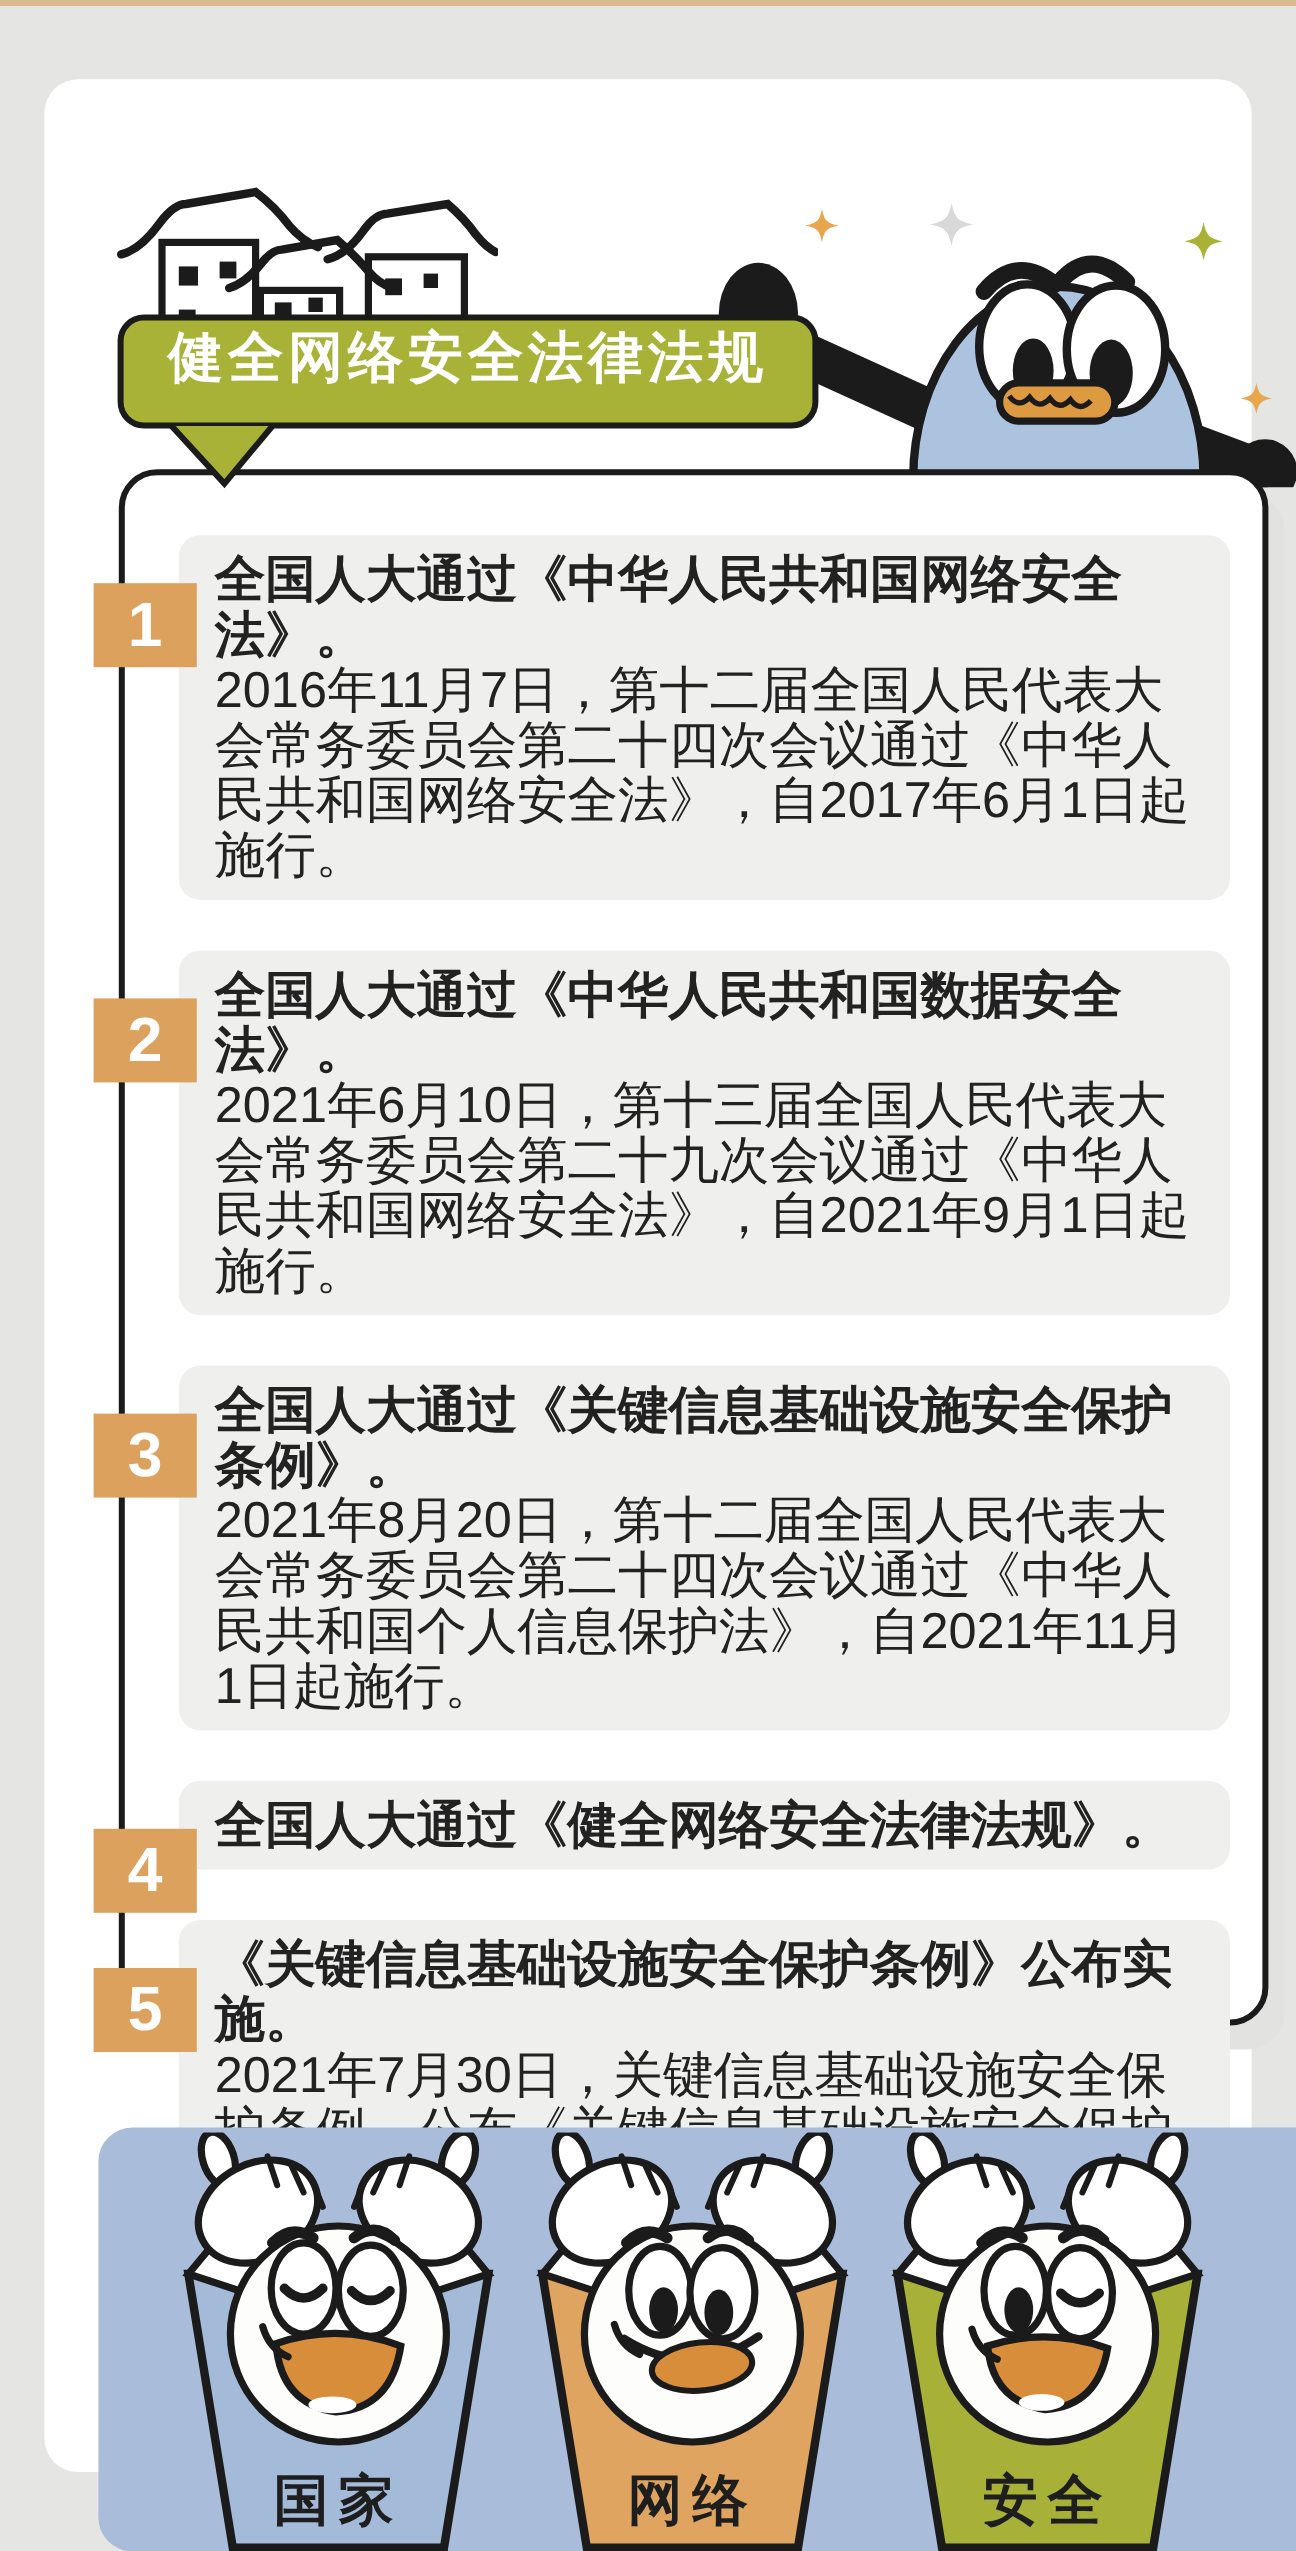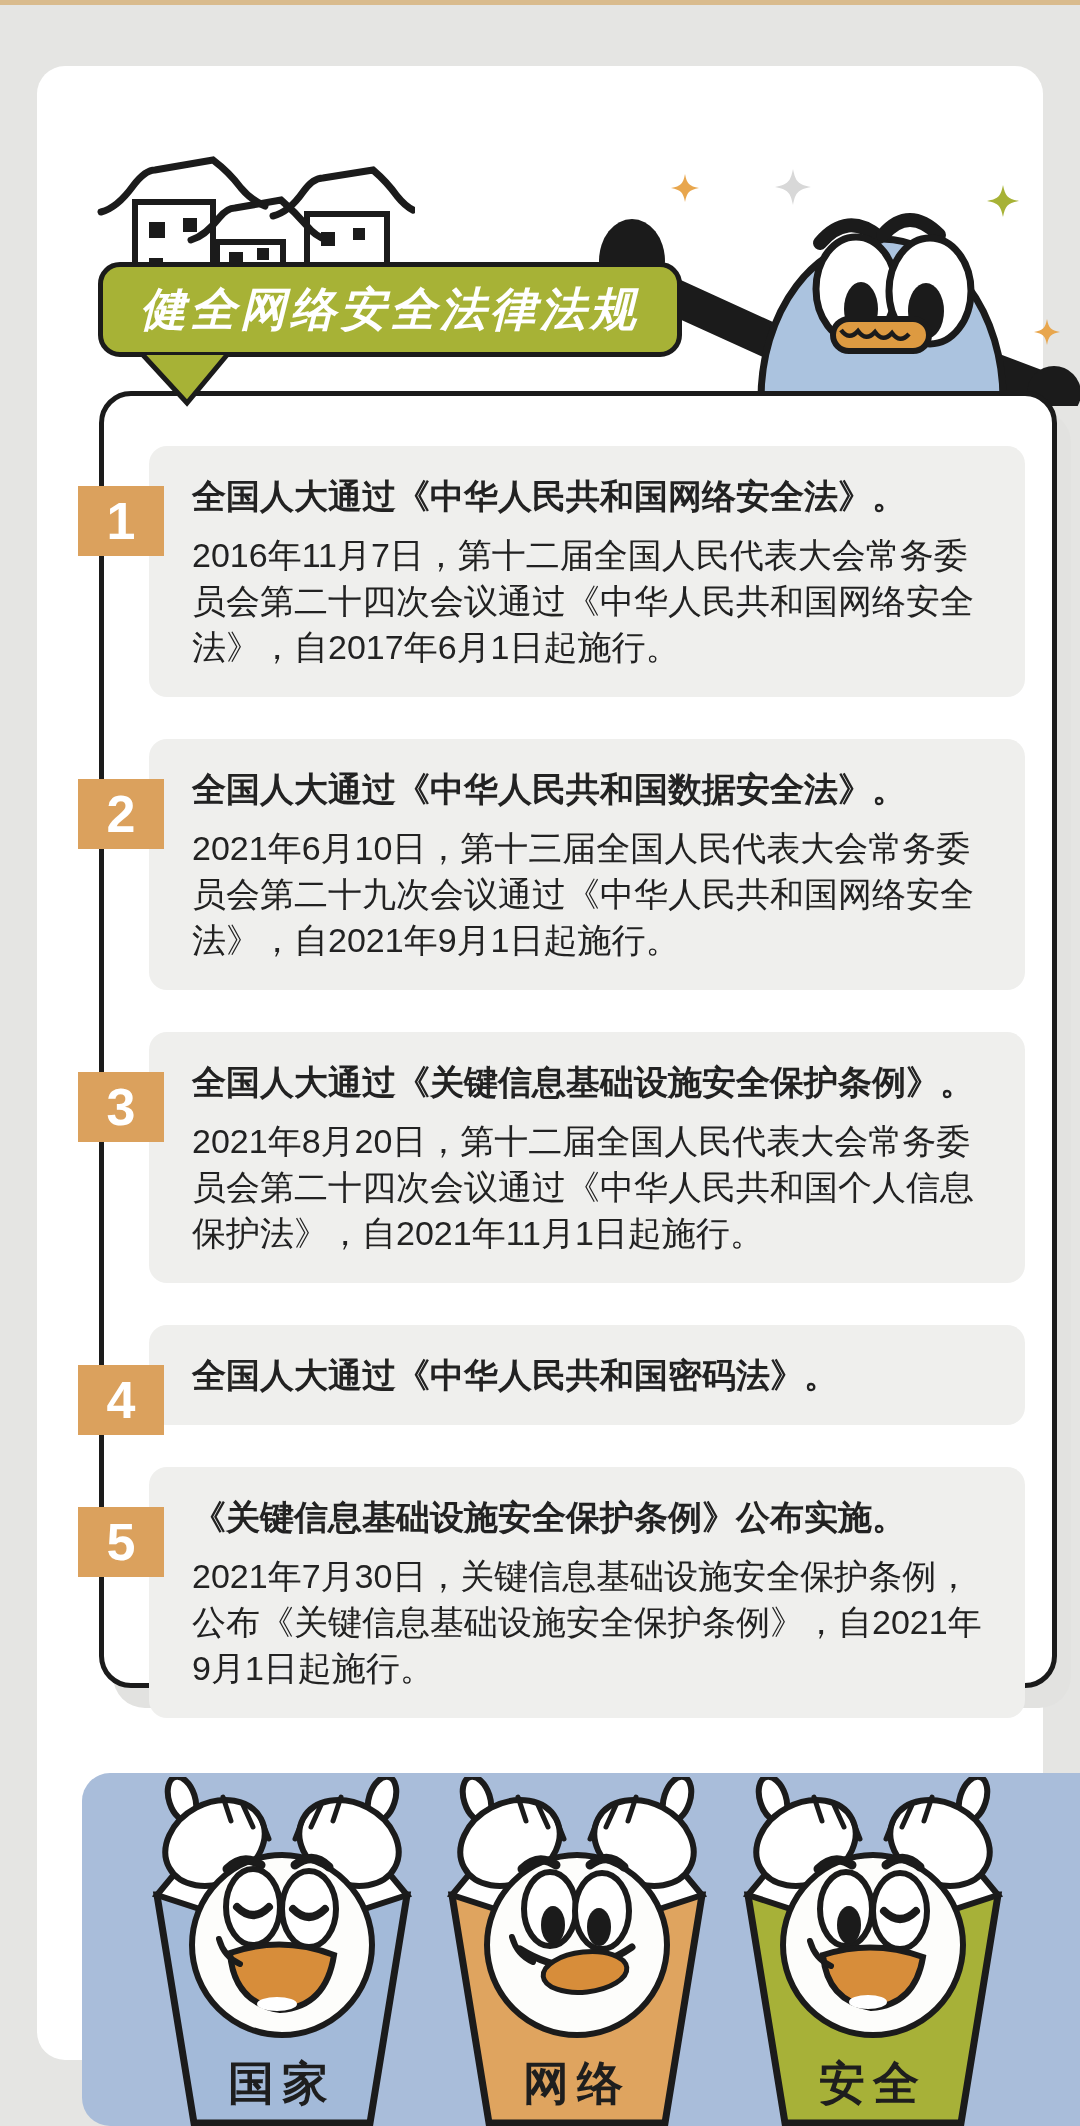--- a/index.html
+++ b/index.html
@@ -13,34 +13,34 @@
 
   
   .houses{position:absolute;left:58px;top:86px;width:320px;height:152px;z-index:1;}
   .mascot-top{position:absolute;left:540px;top:115px;width:520px;height:225px;z-index:1;}
   .sparkle{position:absolute;z-index:4;}
 
   
   .banner{
     position:absolute;left:61px;top:196px;width:584px;height:95px;box-sizing:border-box;
     background:var(--banner-green,#a7b236);border:5px solid var(--outline,#1b1b1b);border-radius:22px;
-    display:flex;align-items:center;justify-content:center;z-index:3;font-style:italic;
+    display:flex;align-items:flex-start;justify-content:center;z-index:3;
   }
   .banner span{color:#ffffff;font-size:46px;font-weight:bold;letter-spacing:4px;white-space:nowrap;}
   .tail{position:absolute;left:100px;top:288px;width:96px;height:54px;z-index:4;}
 
   
   .box{
     position:absolute;left:62px;top:325px;width:958px;height:1297px;box-sizing:border-box;
     background:#ffffff;border:5px solid var(--outline,#1b1b1b);border-radius:32px;z-index:2;
     box-shadow:14px 20px 0 var(--shadow-gray,#e2e2e0);
   }
   .items{position:absolute;left:45px;top:50px;width:876px;display:flex;flex-direction:column;gap:42px;}
   .item{position:relative;background:var(--panel-gray,#efefed);border-radius:18px;padding:14px 30px;box-sizing:border-box;}
-  .item p{margin:13px;font-size:34px;line-height:46px;color:var(--text-dark,#222);}
+  .item p{margin:0;font-size:42px;line-height:46px;color:var(--text-dark,#222);}
   .item .t{font-weight:bold;}
   .num{
     position:absolute;left:-71px;top:40px;width:86px;height:70px;background:var(--num-orange,#dba15d);
     color:#ffffff;font-size:52px;font-weight:bold;display:flex;align-items:center;justify-content:center;
   }
 
   
   .bottom{
     position:absolute;left:45px;top:1707px;width:989px;height:353px;overflow:hidden;
     background:var(--bottom-blue,#a9bdda);border-radius:28px;z-index:2;padding-left:36px;
@@ -133,21 +133,21 @@
       </section>
 
       <section class="item">
         <div class="num">3</div>
         <p class="t">全国人大通过《关键信息基础设施安全保护条例》。</p>
         <p class="b">2021年8月20日，第十二届全国人民代表大会常务委员会第二十四次会议通过《中华人民共和国个人信息保护法》，自2021年11月1日起施行。</p>
       </section>
 
       <section class="item">
         <div class="num">4</div>
-        <p class="t">全国人大通过《中华人民共和国密码法》。</p>
+        <p class="t">全国人大通过《健全网络安全法律法规》。</p>
       </section>
 
       <section class="item">
         <div class="num">5</div>
         <p class="t">《关键信息基础设施安全保护条例》公布实施。</p>
         <p class="b">2021年7月30日，关键信息基础设施安全保护条例，公布《关键信息基础设施安全保护条例》，自2021年9月1日起施行。</p>
       </section>
 
     </div>
   </div>

